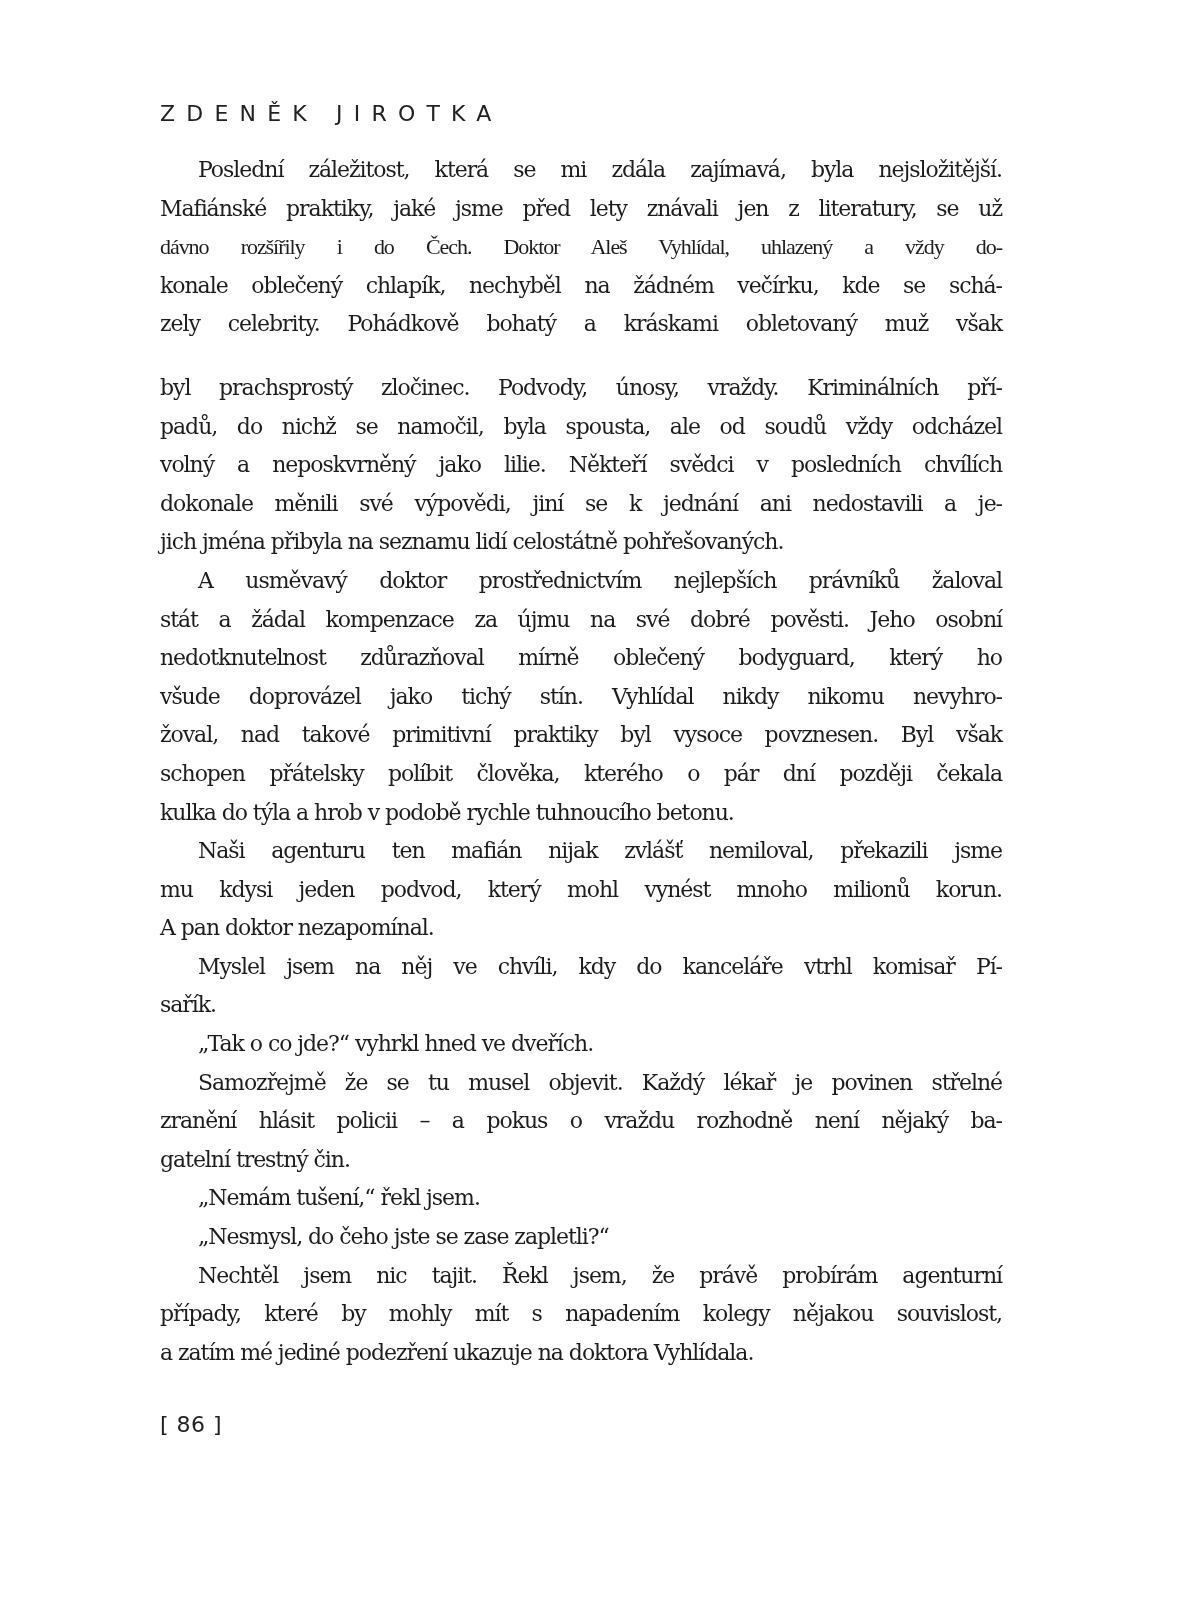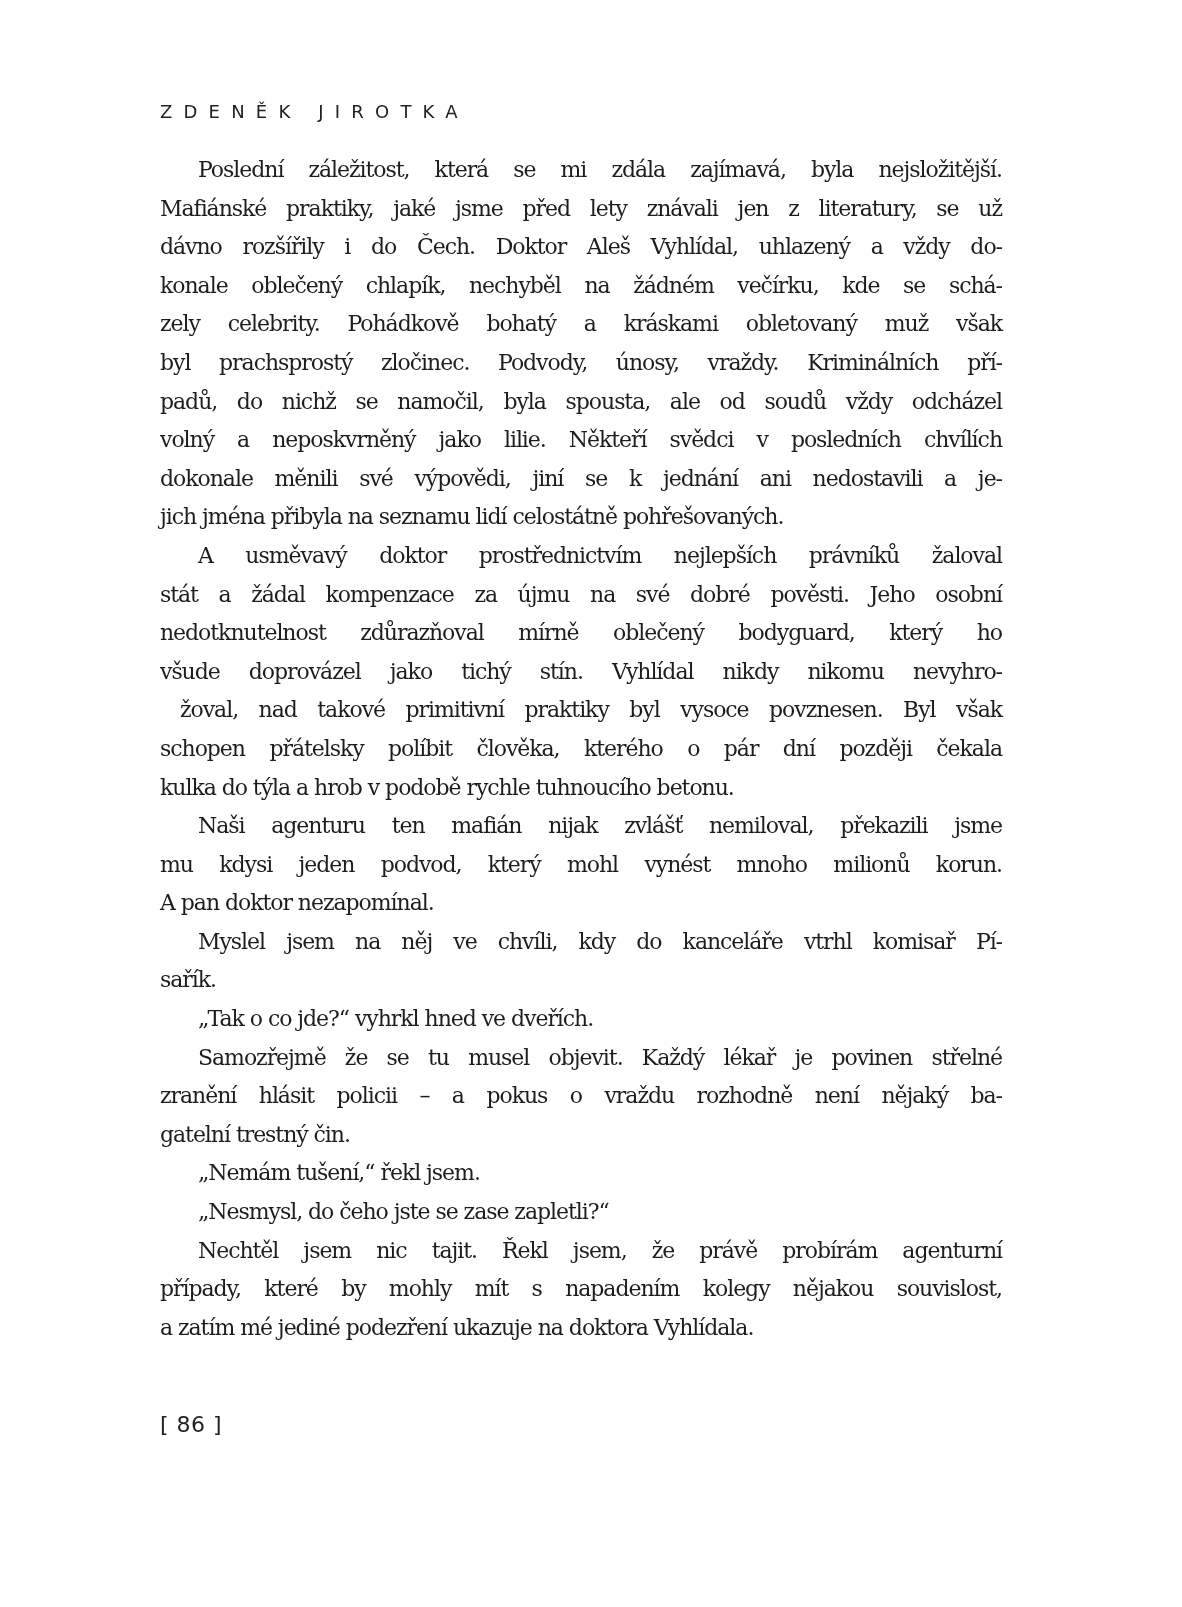--- a/index.html
+++ b/index.html
@@ -1,20 +1,20 @@
 <!DOCTYPE html>
 <html><head>
 <meta charset="utf-8">
 <style>
   html, body { margin: 0; padding: 0; background: #ffffff; }
   body { width: 1182px; height: 1607px; position: relative; overflow: hidden; }
   .page { position: absolute; left: 0; top: 0; width: 1182px; height: 1607px; background: #ffffff; color: #1c1c1c; }
   .running-head {
     position: absolute; left: 160px; top: 101px;
-    font-family: "DejaVu Sans", sans-serif; font-size: 18px; letter-spacing: 11.2px;
+    font-family: "DejaVu Sans", sans-serif; font-size: 22px; letter-spacing: 11.2px;
     color: #222; white-space: nowrap;
   }
   .text-block {
     position: absolute; left: 160px; top: 151px; width: 842px;
     font-family: "DejaVu Serif", serif; font-size: 22px; line-height: 38.6px;
     color: #1d1d1d; letter-spacing: -1.05px; word-spacing: 0px;
   }
   .line { display: block; white-space: nowrap; text-align: justify; text-align-last: justify; height: 38.6px; overflow: visible; }
   .line.last { text-align-last: left; }
   .line.indent { padding-left: 38px; }
@@ -26,35 +26,35 @@
 </head>
 <body>
 
 <div class="page">
   <div class="running-head">ZDENĚK JIROTKA</div>
 
   <div class="text-block" id="text-block">
       <div>
         <span class="line indent" style="display: block; width: auto;">Poslední záležitost, která se mi zdála zajímavá, byla nejsložitější.</span>
         <span class="line" style="display: block; width: auto;">Mafiánské praktiky, jaké jsme před lety znávali jen z literatury, se už</span>
-        <span class="line" style="display: block; width: auto;">dávno rozšířily i do Čech. Doktor Aleš Vyhlídal, uhlazený a vždy do-</span>
+        <span class="line" style="display: block; width: auto; font-family: Liberation Serif, serif;">dávno rozšířily i do Čech. Doktor Aleš Vyhlídal, uhlazený a vždy do-</span>
         <span class="line" style="display: block; width: auto;">konale oblečený chlapík, nechyběl na žádném večírku, kde se schá-</span>
         <span class="line" style="display: block; width: auto;">zely celebrity. Pohádkově bohatý a kráskami obletovaný muž však</span>
-        <span class="line" style="display: block; width: auto;">byl prachsprostý zločinec. Podvody, únosy, vraždy. Kriminálních pří-</span>
+        <span class="line" style="display: block; width: auto; margin-top: 25px;">byl prachsprostý zločinec. Podvody, únosy, vraždy. Kriminálních pří-</span>
         <span class="line" style="display: block; width: auto;">padů, do nichž se namočil, byla spousta, ale od soudů vždy odcházel</span>
         <span class="line" style="display: block; width: auto;">volný a neposkvrněný jako lilie. Někteří svědci v posledních chvílích</span>
         <span class="line" style="display: block; width: auto;">dokonale měnili své výpovědi, jiní se k jednání ani nedostavili a je-</span>
         <span class="line last" style="display: block; width: auto;">jich jména přibyla na seznamu lidí celostátně pohřešovaných.</span>
       </div>
       <div>
         <span class="line indent" style="display: block; width: auto;">A usměvavý doktor prostřednictvím nejlepších právníků žaloval</span>
         <span class="line" style="display: block; width: auto;">stát a žádal kompenzace za újmu na své dobré pověsti. Jeho osobní</span>
         <span class="line" style="display: block; width: auto;">nedotknutelnost zdůrazňoval mírně oblečený bodyguard, který ho</span>
         <span class="line" style="display: block; width: auto;">všude doprovázel jako tichý stín. Vyhlídal nikdy nikomu nevyhro-</span>
-        <span class="line" style="display: block; width: auto; margin-left: 20px;">žoval, nad takové primitivní praktiky byl vysoce povznesen. Byl však</span>
+        <span class="line" style="display: block; width: auto;">žoval, nad takové primitivní praktiky byl vysoce povznesen. Byl však</span>
         <span class="line" style="display: block; width: auto;">schopen přátelsky políbit člověka, kterého o pár dní později čekala</span>
         <span class="line last" style="display: block; width: auto;">kulka do týla a hrob v podobě rychle tuhnoucího betonu.</span>
       </div>
       <div>
         <span class="line indent" style="display: block; width: auto;">Naši agenturu ten mafián nijak zvlášť nemiloval, překazili jsme</span>
         <span class="line" style="display: block; width: auto;">mu kdysi jeden podvod, který mohl vynést mnoho milionů korun.</span>
         <span class="line last" style="display: block; width: auto;">A pan doktor nezapomínal.</span>
       </div>
       <div>
         <span class="line indent" style="display: block; width: auto;">Myslel jsem na něj ve chvíli, kdy do kanceláře vtrhl komisař Pí-</span>

